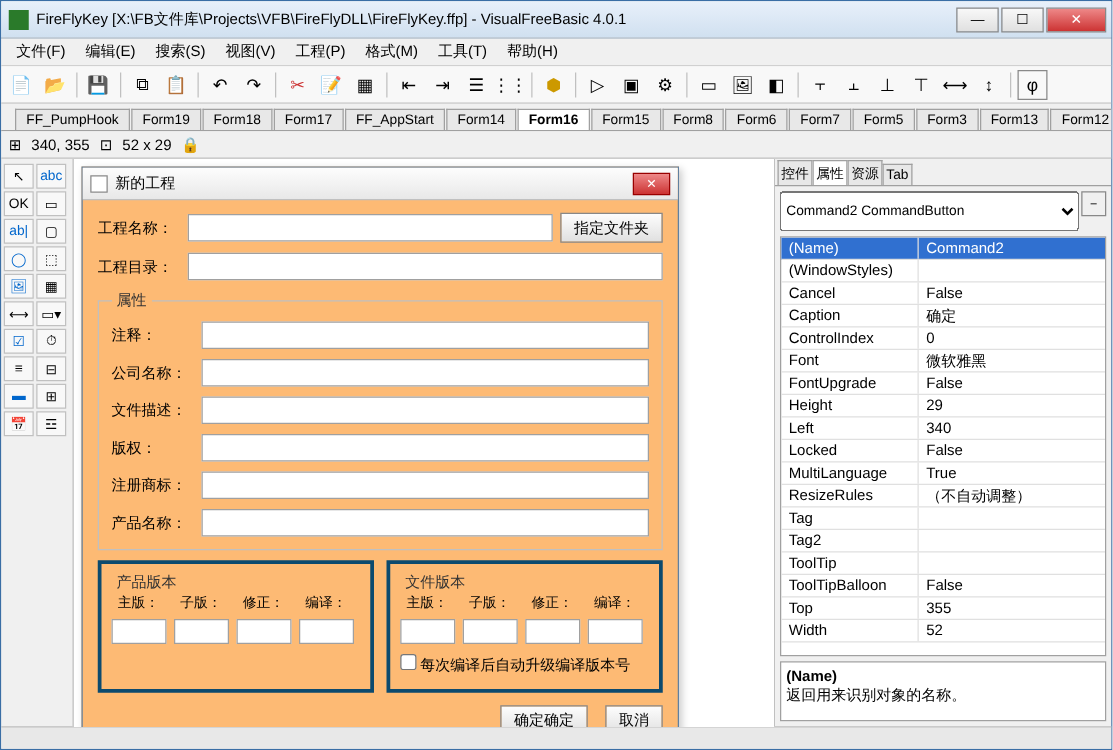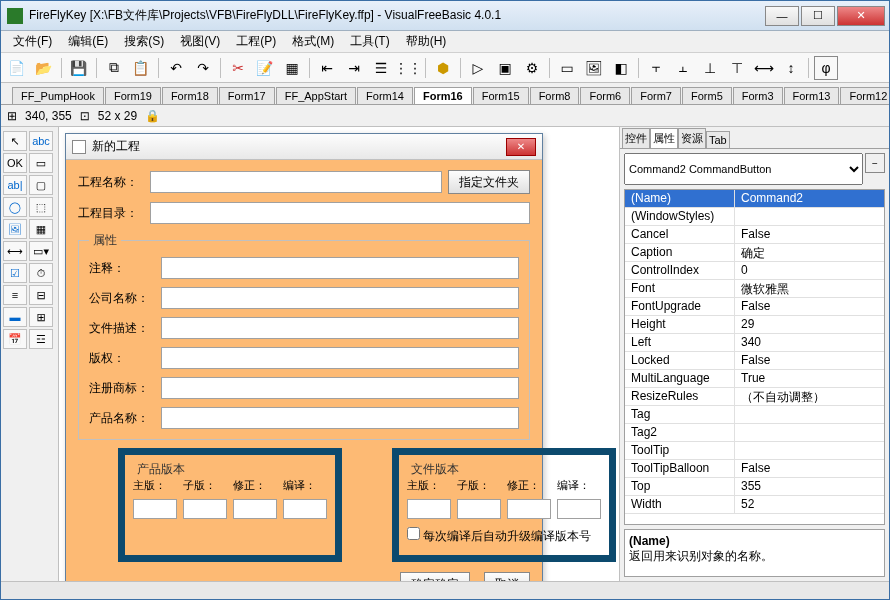--- a/index.html
+++ b/index.html
@@ -58,21 +58,21 @@
 .dlg-title .dt { flex: 1; }
 .dlg-title .dx { width: 30px; height: 18px; background: linear-gradient(#e88,#c33); color: #fff; border: 1px solid #900; display: flex; align-items: center; justify-content: center; font-size: 10px; }
 .dlg-body { padding: 10px 12px; }
 .frow { display: flex; align-items: center; margin-bottom: 8px; }
 .flabel { width: 72px; text-align: left; }
 .finput { flex: 1; height: 22px; border: 1px solid #a0a0a0; padding: 0 4px; background: #fff; }
 .fbtn { height: 24px; padding: 0 10px; border: 1px solid #888; background: linear-gradient(#fdfdfd,#e0e0e0); margin-left: 6px; }
 .fieldset { border: 1px solid #c0c0c0; padding: 8px 10px 10px; margin-bottom: 8px; }
 .fieldset legend, .gtitle { padding: 0 4px; color: #333; }
 .twocol { display: flex; gap: 10px; }
-.half { flex: 1; border: 7px solid #0c4a6e; padding: 6px 8px 10px; margin-left: 40px; }
+.half { flex: 1; border: 3px solid #0c4a6e; padding: 6px 8px 10px; }
 .verrow { display: flex; gap: 6px; margin-top: 6px; }
 .verlbls { display: flex; gap: 6px; justify-content: flex-end; }
 .verlbls span { width: 44px; font-size: 11px; text-align: left; }
 .verrow input { width: 44px; height: 20px; border: 1px solid #a0a0a0; background: #fff; }
 .chkrow { margin-top: 8px; font-size: 11px; }
 .dlg-btns { display: flex; justify-content: flex-end; gap: 8px; margin-top: 10px; }
 .dlg-btns .fbtn.ok { position: relative; }
 
 .footer { height: 18px; background: #e8e8e8; border-top: 1px solid #c0c0c0; }
 </style>

